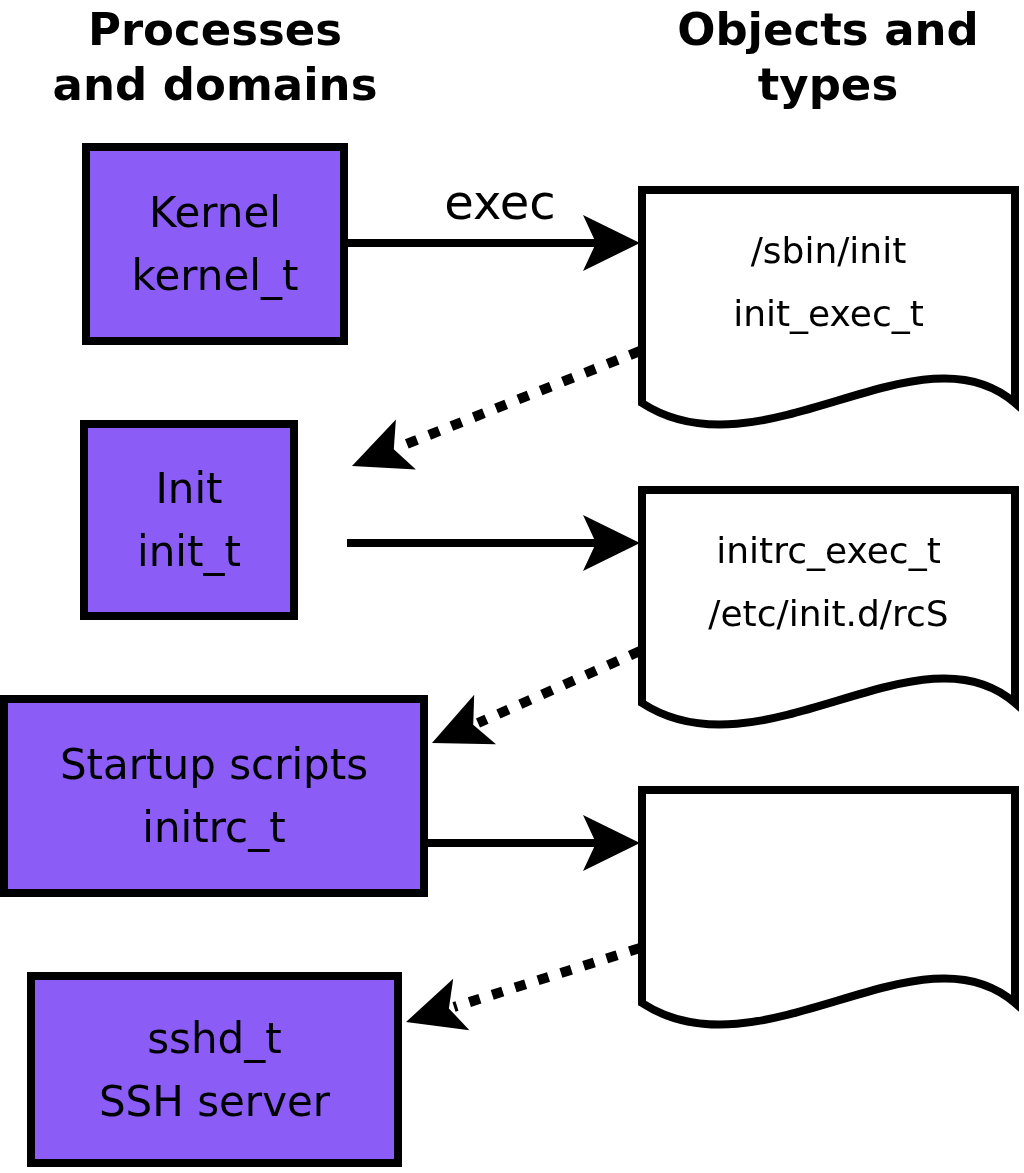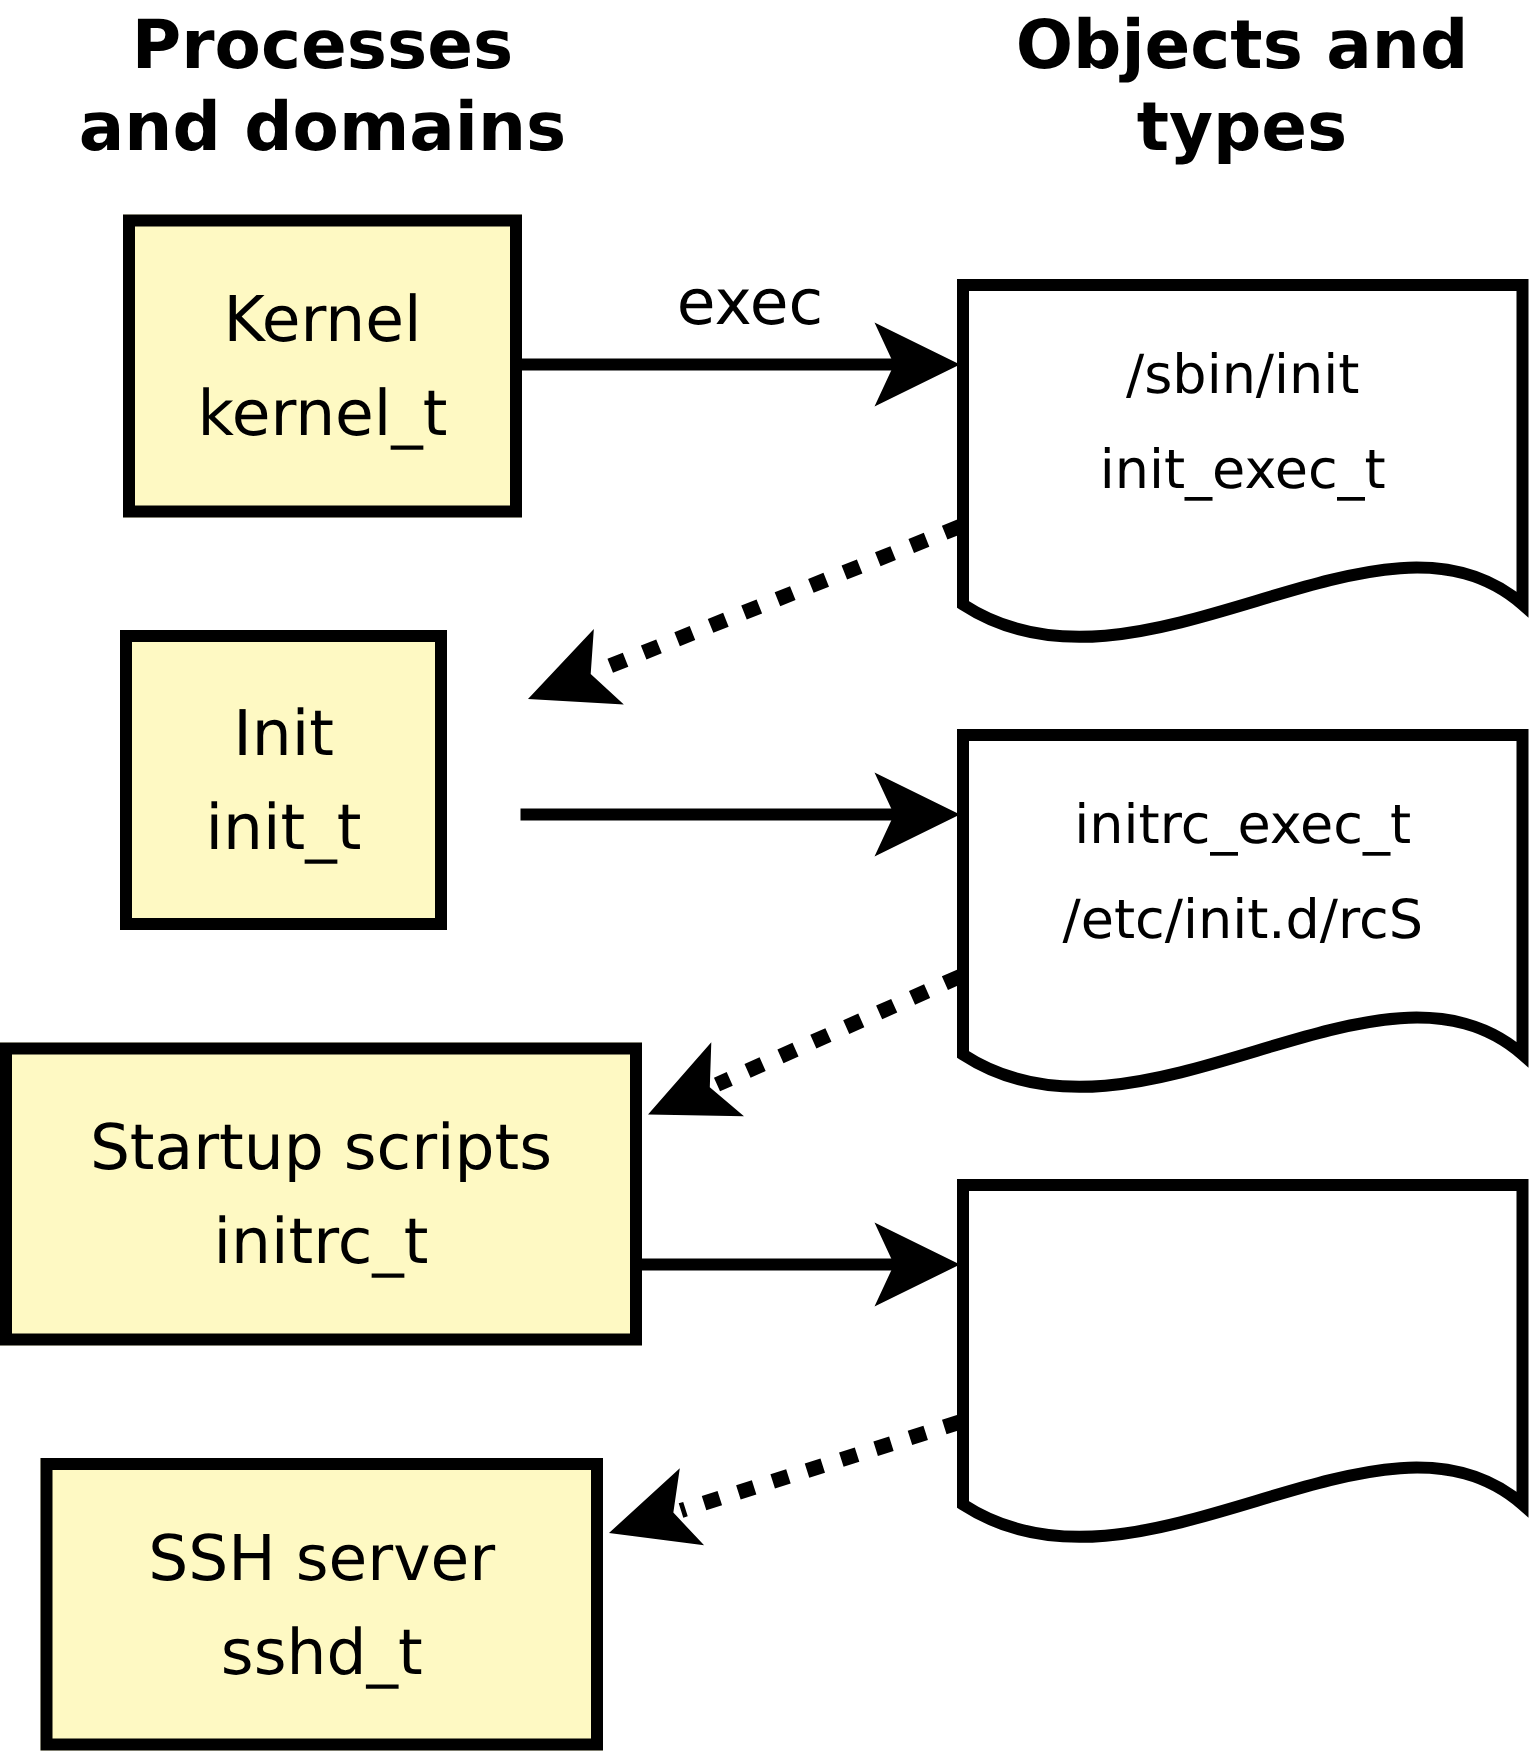--- a/index.html
+++ b/index.html
@@ -33,21 +33,21 @@
     white-space: pre-line;
     letter-spacing: 0px;
   }
   #heading-left  { left: 20px;  top: 2px; width: 390px; }
   #heading-right { left: 633px; top: 2px; width: 390px; }
 
   .pbox {
     position: absolute;
     box-sizing: border-box;
     border: 8px solid #000000;
-    background: #fef9c3;
+    background: #8b5cf6;
     display: flex;
     flex-direction: column;
     align-items: center;
     justify-content: center;
     text-align: center;
     font-size: 42px;
     line-height: 63px;
   }
   #pbox-kernel  { left: 82px; top: 143px; width: 266px; height: 202px; }
   #pbox-init    { left: 80px; top: 420px; width: 218px; height: 200px; }
@@ -69,21 +69,21 @@
   #doctext-init   { left: 642px; top: 192px; }
   #doctext-initrc { left: 642px; top: 492px; }
   #doctext-sshd   { left: 642px; top: 792px; }
 
   #exec-label {
     position: absolute;
     left: 425px;
     top: 178px;
     width: 150px;
     text-align: center;
-    font-size: 42px;
+    font-size: 48px;
     line-height: 48px;
   }
 </style>
 </head>
 <body>
 
 <div id="canvas">
 
   <svg id="shapes" viewBox="0 0 1024 1173" xmlns="http://www.w3.org/2000/svg">
 
@@ -131,22 +131,22 @@
   </div>
   <div class="pbox" id="pbox-init">
     <div>Init</div>
     <div>init_t</div>
   </div>
   <div class="pbox" id="pbox-initrc">
     <div>Startup scripts</div>
     <div>initrc_t</div>
   </div>
   <div class="pbox" id="pbox-sshd">
+    <div>sshd_t</div>
     <div>SSH server</div>
-    <div>sshd_t</div>
   </div>
 
   <div class="doctext" id="doctext-init">
     <div>/sbin/init</div>
     <div>init_exec_t</div>
   </div>
   <div class="doctext" id="doctext-initrc">
     <div>initrc_exec_t</div>
     <div>/etc/init.d/rcS</div>
   </div>

